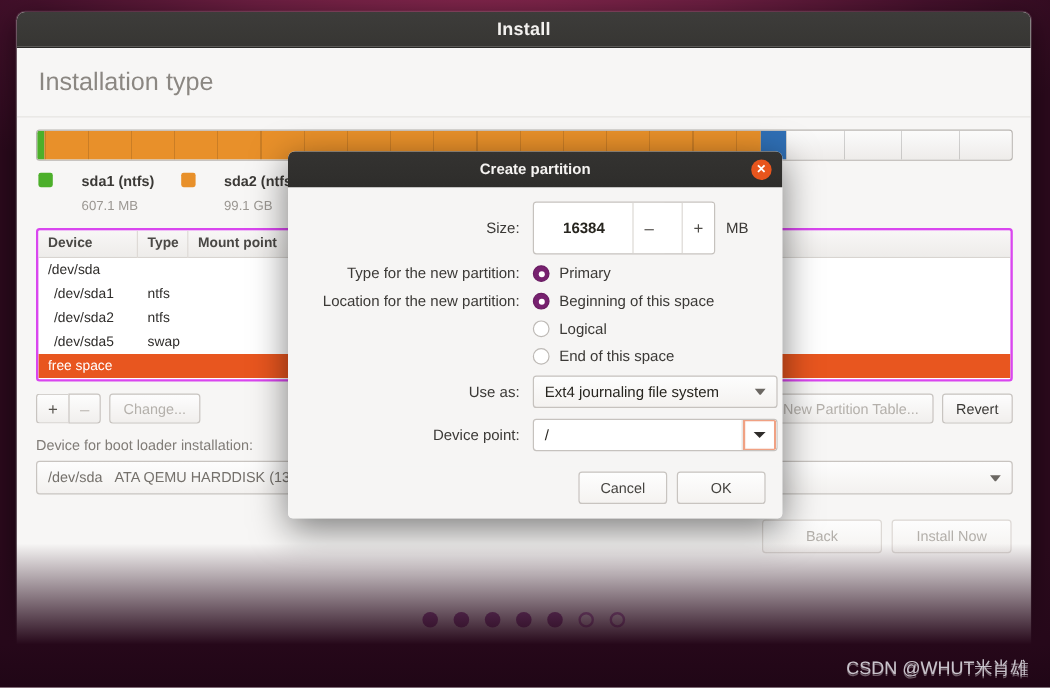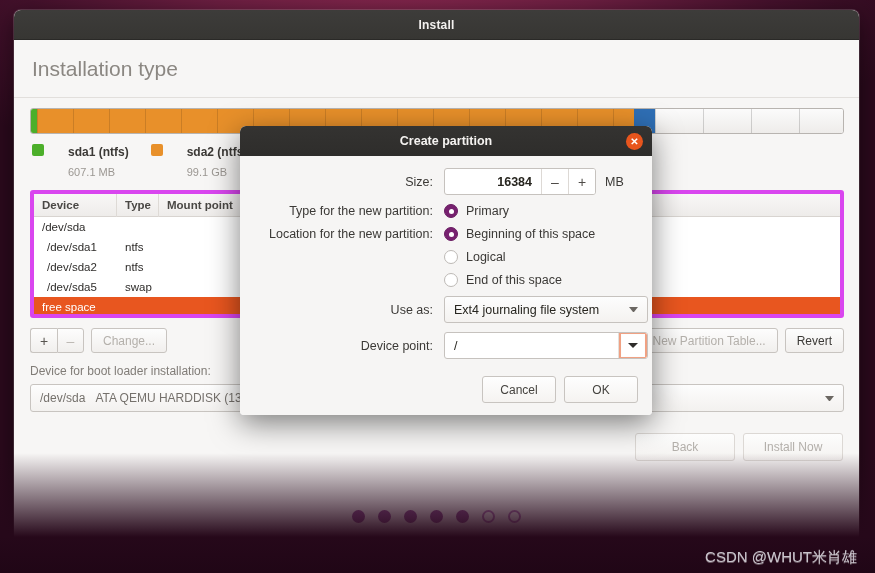--- a/index.html
+++ b/index.html
@@ -50,21 +50,21 @@
     flex: 0 0 30px;
     background: linear-gradient(to bottom, #3d3c3a 0%, #373633 100%);
     border-bottom: 1px solid #2a2927;
     display: flex;
     align-items: center;
     justify-content: center;
     border-radius: 6px 6px 0 0;
   }
   #titlebar .title {
     color: #f3f1ef;
-    font-size: 12px;
+    font-size: 15px;
     font-weight: bold;
     letter-spacing: 0.2px;
   }
 
   
   #page-header {
     flex: 0 0 58px;
     background: #f7f6f5;
     border-bottom: 1px solid #e2dfdc;
     display: flex;
@@ -141,21 +141,21 @@
     color: #9b9792;
     white-space: nowrap;
   }
 
   
   #ptable {
     margin-top: 9px;
     width: 814px;
     height: 128px;
     background: #ffffff;
-    border: 4px solid #d946ef;
+    border: 2px solid #d946ef;
     border-radius: 3px;
     overflow: hidden;
   }
   #ptable .thead {
     display: flex;
     height: 23px;
     background: linear-gradient(to bottom, #f8f7f6, #eeecea);
     border-bottom: 1px solid #d8d4d0;
     align-items: center;
   }
@@ -358,27 +358,28 @@
   }
   .fctl {
     flex: 1 1 auto;
     display: flex;
     align-items: center;
   }
 
   
   .spin {
     width: 152px;
-    height: 27px;
+    height: 44px;
     border: 1px solid #c6c2be;
     border-radius: 3px;
     background: #ffffff;
     display: flex;
     align-items: center;
     overflow: hidden;
+    gap: 14px;
   }
   .spin .val {
     flex: 1 1 auto;
     text-align: right;
     padding-right: 9px;
     font-size: 12.5px;
     color: #27251f;
     font-weight: bold;
   }
   .spin .sbtn {

